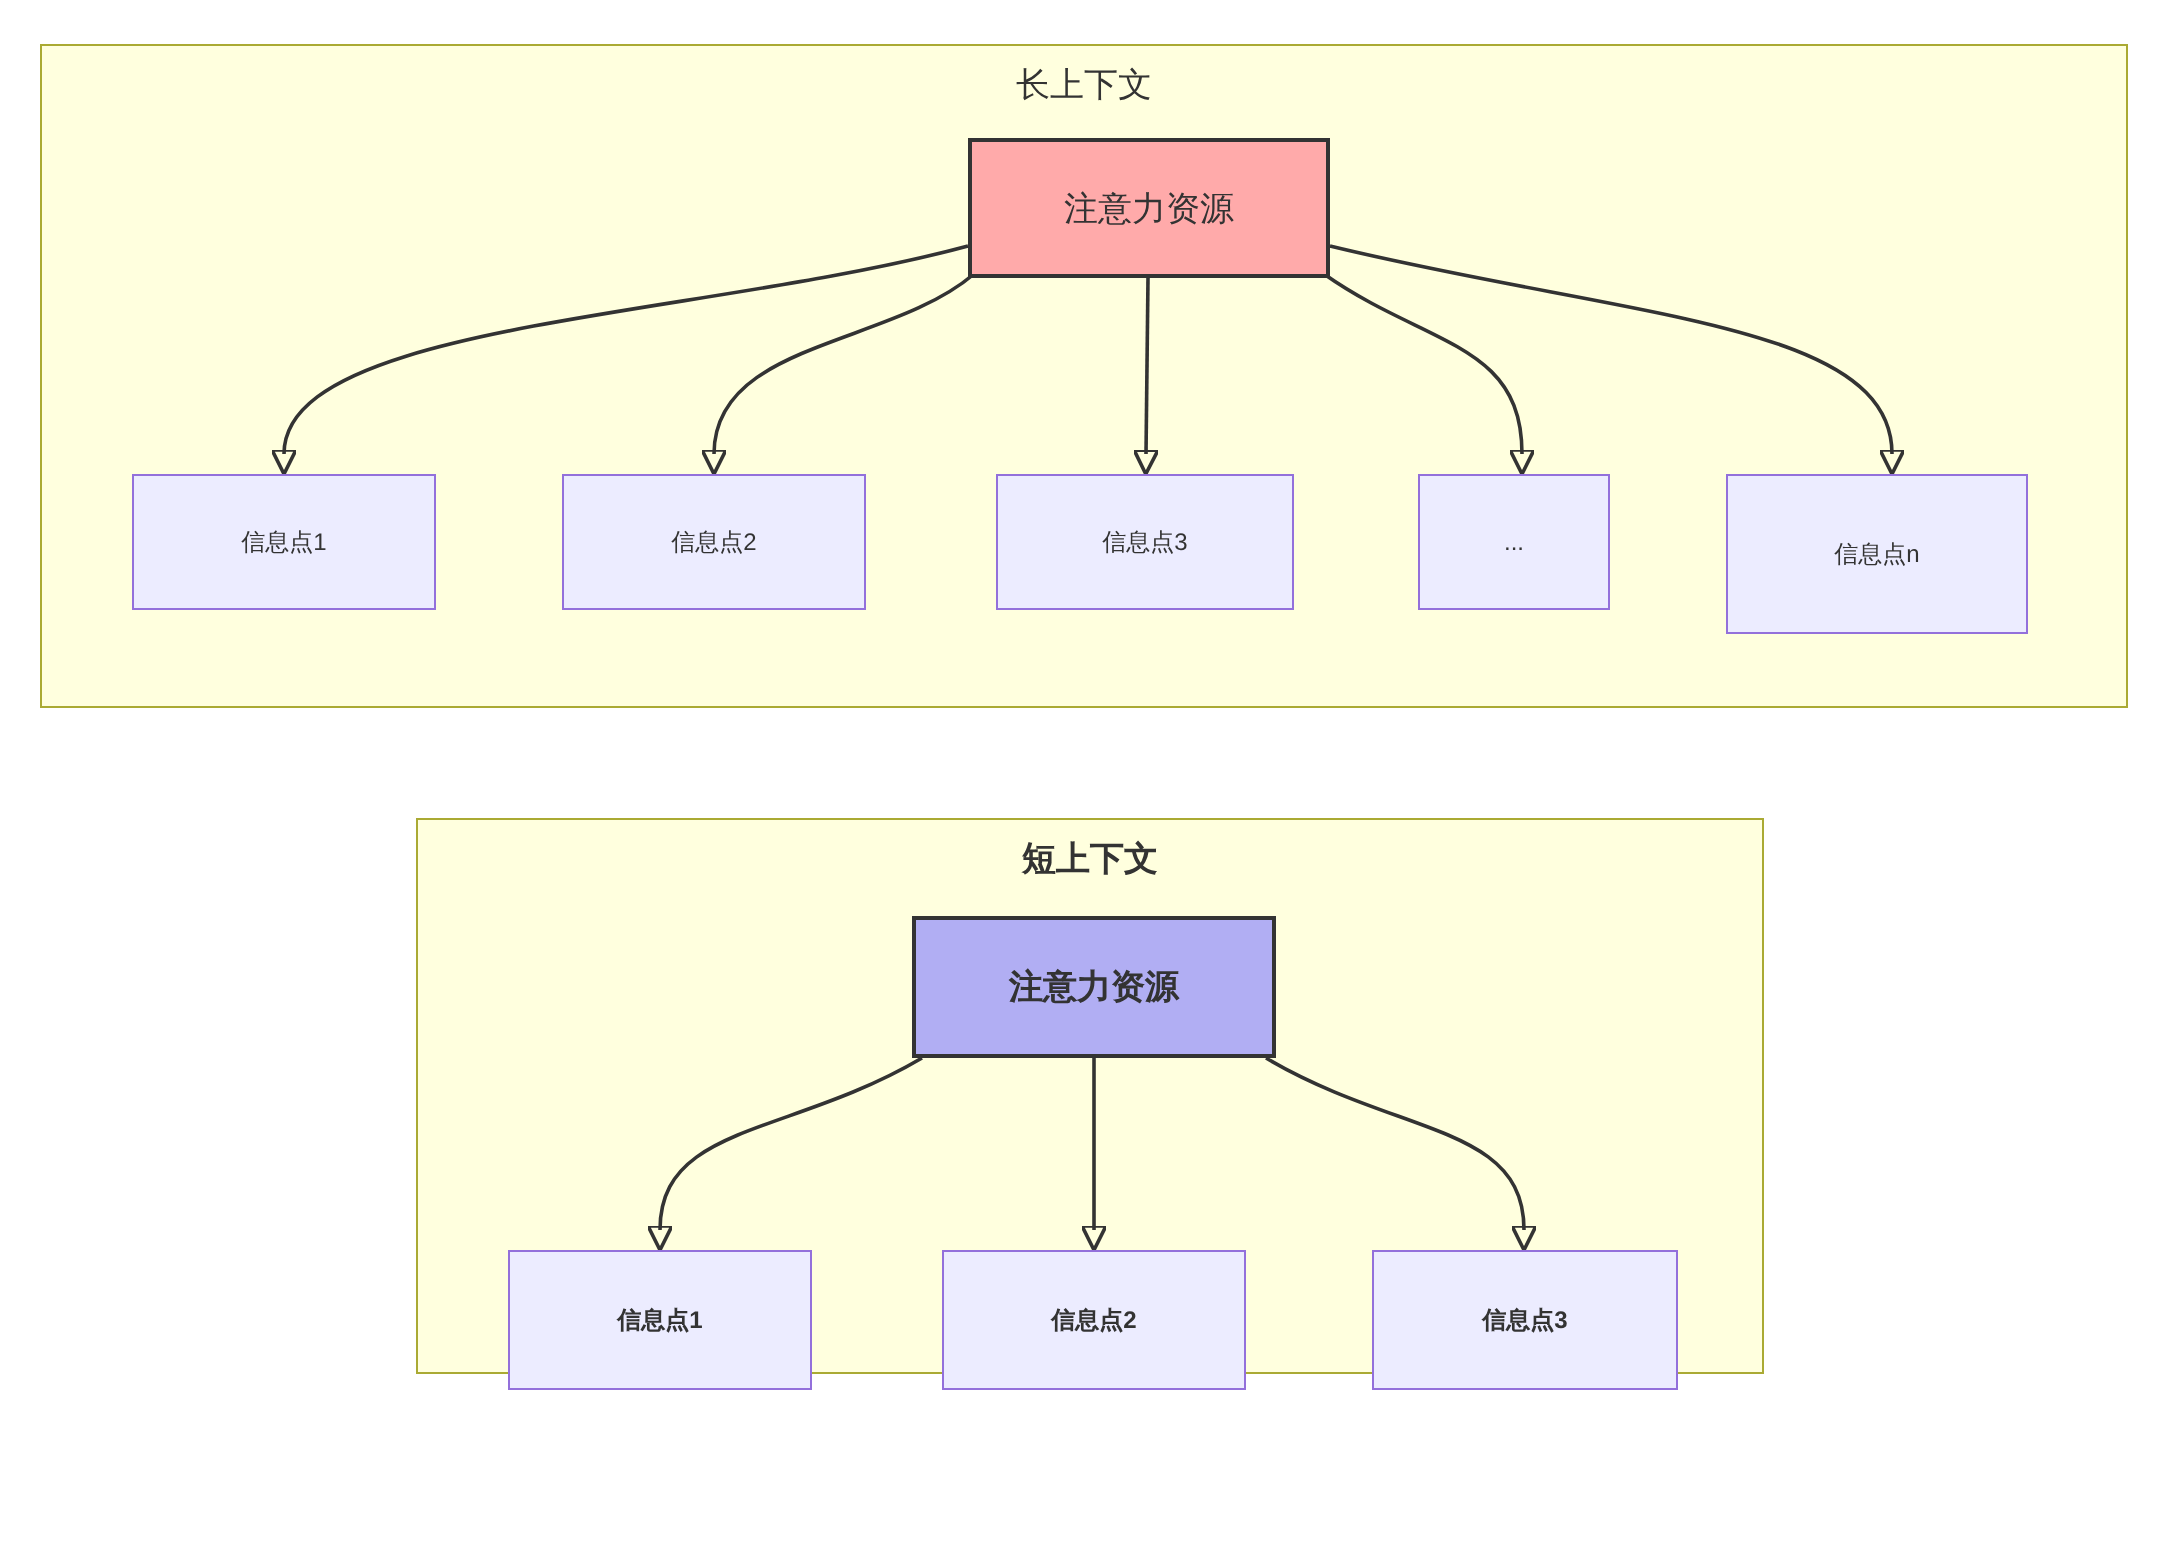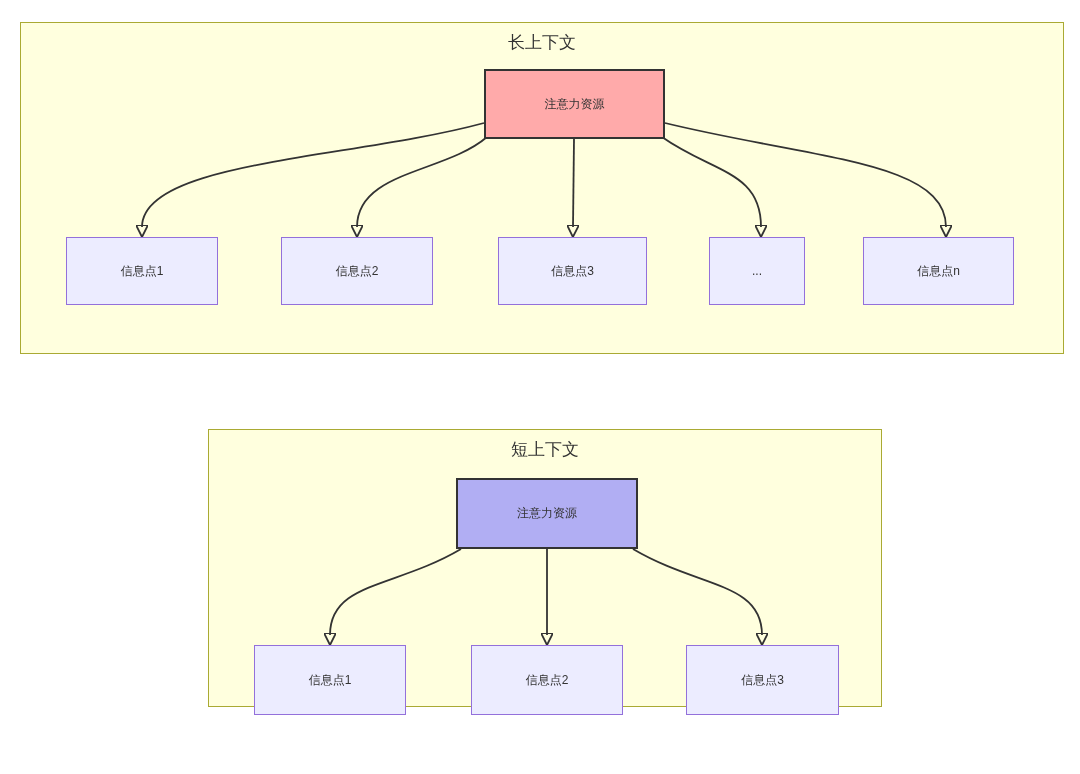--- a/index.html
+++ b/index.html
@@ -12,21 +12,21 @@
     font-family: "Liberation Sans", "DejaVu Sans", sans-serif;
     color: var(--text-color, #333333);
     overflow: hidden;
   }
   .cluster {
     position: absolute;
     background: var(--cluster-fill, #ffffde);
     border: 1.5px solid var(--cluster-border, #aaaa33);
   }
   .cluster-long  { left: 20px;  top: 22px;  width: 1044px; height: 332px; }
-  .cluster-short { left: 208px; top: 429px; width: 674px;  height: 278px; }
+  .cluster-short { left: 208px; top: 409px; width: 674px;  height: 278px; font-weight: bold; }
   .cluster-title {
     position: absolute;
     top: 8px; left: 0; right: 0;
     text-align: center;
     font-size: 17px;
     color: var(--text-color, #333333);
   }
   .edges {
     position: absolute;
     left: 0; top: 0;
@@ -41,34 +41,34 @@
     position: absolute;
     display: flex;
     align-items: center;
     justify-content: center;
     text-align: center;
     font-size: 12px;
     color: var(--text-color, #333333);
   }
   .attention {
     border: 2.5px solid var(--attention-border, #333333);
-    font-size: 12px;
+    font-size: 17px;
   }
   .attention-long  { left: 463px; top: 46px; width: 181px; height: 70px; background: var(--attention-long-fill, #ffaaaa); }
   .attention-short { left: 247px; top: 48px; width: 182px; height: 71px; background: var(--attention-short-fill, #b1aef3); }
   .target {
     background: var(--node-fill, #ececff);
     border: 1.5px solid var(--node-border, #9370db);
   }
   
   .lt1 { left: 45px;  top: 214px; width: 152px; height: 68px; }
   .lt2 { left: 260px; top: 214px; width: 152px; height: 68px; }
   .lt3 { left: 477px; top: 214px; width: 149px; height: 68px; }
   .lt4 { left: 688px; top: 214px; width: 96px;  height: 68px; }
-  .lt5 { left: 842px; top: 214px; width: 151px; height: 68px; }
+  .lt5 { left: 842px; top: 214px; width: 151px; height: 80px; }
   
   .st1 { left: 45px;  top: 215px; width: 152px; height: 70px; }
   .st2 { left: 262px; top: 215px; width: 152px; height: 70px; }
   .st3 { left: 477px; top: 215px; width: 153px; height: 70px; }
 </style>
 </head>
 <body>
 
 <div class="canvas">
 

